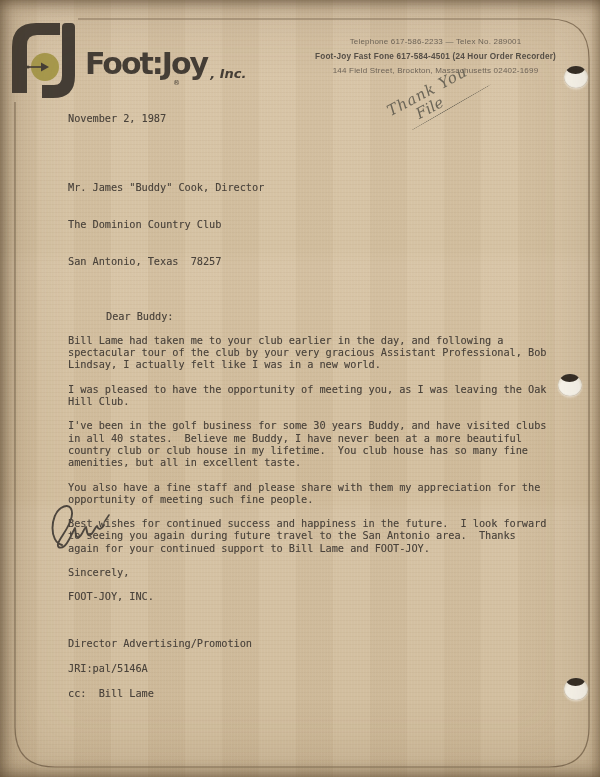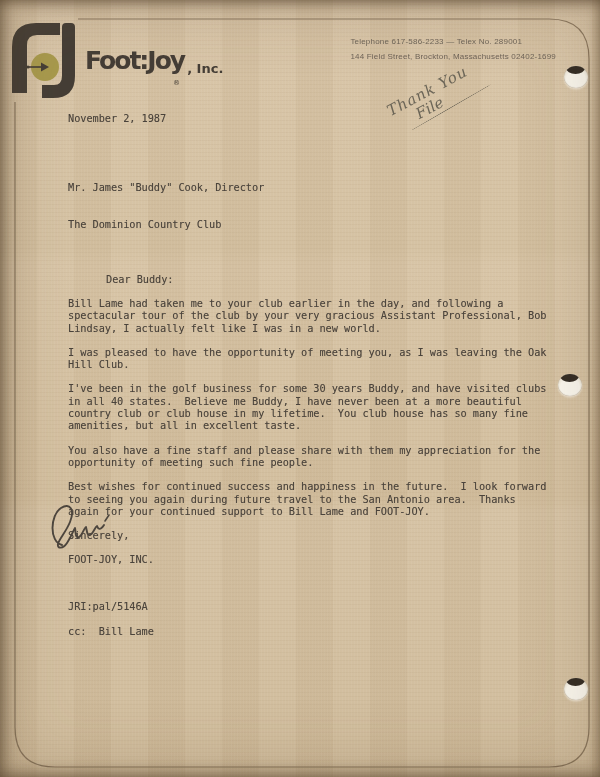--- a/index.html
+++ b/index.html
@@ -27,27 +27,27 @@
       inset 0 -9px 16px -6px rgba(70,52,32,.38);
   }
   svg.frame { position:absolute; left:0; top:0; z-index:1; }
 
   
   .brand { position:absolute; left:9px; top:22px; width:300px; height:82px; z-index:2; }
   .brand svg.fj { position:absolute; left:0; top:0; }
   .wordmark-row { position:absolute; left:76px; top:24px; white-space:nowrap; }
   .wordmark {
     font-family:"DejaVu Sans", sans-serif; font-weight:bold;
-    font-size:25px; letter-spacing:-2px; color:#453e36;
+    font-size:30px; letter-spacing:-2px; color:#453e36;
   }
   .reg { position:absolute; left:88px; top:33px; font-size:7px; color:#453e36;
          font-family:"DejaVu Sans", sans-serif; }
   .inc { position:relative; top:4px; margin-left:3px; font-family:"DejaVu Sans", sans-serif;
-         font-weight:bold; font-size:13px; letter-spacing:0; color:#453e36; }
-  .contact { position:absolute; right:44px; top:35px; text-align:left; z-index:2;
+         font-weight:bold; font-size:13px; letter-spacing:0; color:#453e36;font-style:italic; }
+  .contact { position:absolute; right:44px; top:35px; text-align:center; z-index:2;
              font-family:"Liberation Sans", sans-serif; color:#6e6458; }
   .contact div { font-size:8px; line-height:14.5px; letter-spacing:.2px; }
   .contact .bold { font-weight:bold; color:#554f47; font-size:8.2px; }
 
   
   .note { position:absolute; left:384px; top:104px; z-index:3;
           transform: rotate(-28deg); transform-origin: left top;
           font-family:"DejaVu Serif", serif; font-style:italic;
           color:#6b6557; }
   .note .n1 { font-size:15px; letter-spacing:1px; }
@@ -103,52 +103,55 @@
       </g>
     </svg>
     <div class="wordmark-row">
       <span class="wordmark">Foot:Joy</span><span class="inc">, Inc.</span>
       <span class="reg">®</span>
     </div>
   </div>
 
   <div class="contact">
     <div>Telephone 617-586-2233 — Telex No. 289001</div>
+    <div class="bold">Foot-Joy Fast Fone 617-584-4501 (24 Hour Order Recorder)</div>
     <div>144 Field Street, Brockton, Massachusetts 02402-1699</div>
   </div>
 
   <div class="note">
     <div class="n1">Thank You</div>
     <div class="n2">File</div>
     <div class="underline"></div>
   </div>
 
   <div class="body">
     <div class="date">November 2, 1987</div>
     <div class="recipient">
       <div>Mr. James "Buddy" Cook, Director</div>
       <div>The Dominion Country Club</div>
+      <div>San Antonio, Texas  78257</div>
     </div>
     <div class="salutation">Dear Buddy:</div>
     <p>Bill Lame had taken me to your club earlier in the day, and following a
 spectacular tour of the club by your very gracious Assistant Professional, Bob
 Lindsay, I actually felt like I was in a new world.</p>
     <p>I was pleased to have the opportunity of meeting you, as I was leaving the Oak
 Hill Club.</p>
     <p>I've been in the golf business for some 30 years Buddy, and have visited clubs
 in all 40 states.  Believe me Buddy, I have never been at a more beautiful
 country club or club house in my lifetime.  You club house has so many fine
 amenities, but all in excellent taste.</p>
     <p>You also have a fine staff and please share with them my appreciation for the
 opportunity of meeting such fine people.</p>
     <p>Best wishes for continued success and happiness in the future.  I look forward
 to seeing you again during future travel to the San Antonio area.  Thanks
 again for your continued support to Bill Lame and FOOT-JOY.</p>
     <div class="closing">Sincerely,</div>
     <div class="company">FOOT-JOY, INC.</div>
+    <div class="title">Director Advertising/Promotion</div>
     <div class="ref">JRI:pal/5146A</div>
     <div class="cc">cc:  Bill Lame</div>
   </div>
 
   <svg class="signature" width="80" height="56" viewBox="0 0 80 56">
     <path d="M14,48 C1,45 2,18 13,11 C22,5 27,13 22,25 C18,35 11,42 10,47 C9,52 15,52 19,46
              C23,40 25,34 27,31 C28,36 27,41 31,40 C34,39 36,31 38,30 C39,34 39,39 42,38
              C45,37 47,30 49,29 C50,32 52,34 56,28" fill="none" stroke="#4d463e" stroke-width="1.9" stroke-linecap="round" stroke-linejoin="round"></path>
     <path d="M57,24 L61,18" fill="none" stroke="#4d463e" stroke-width="1.6" stroke-linecap="round"></path>
   </svg>

